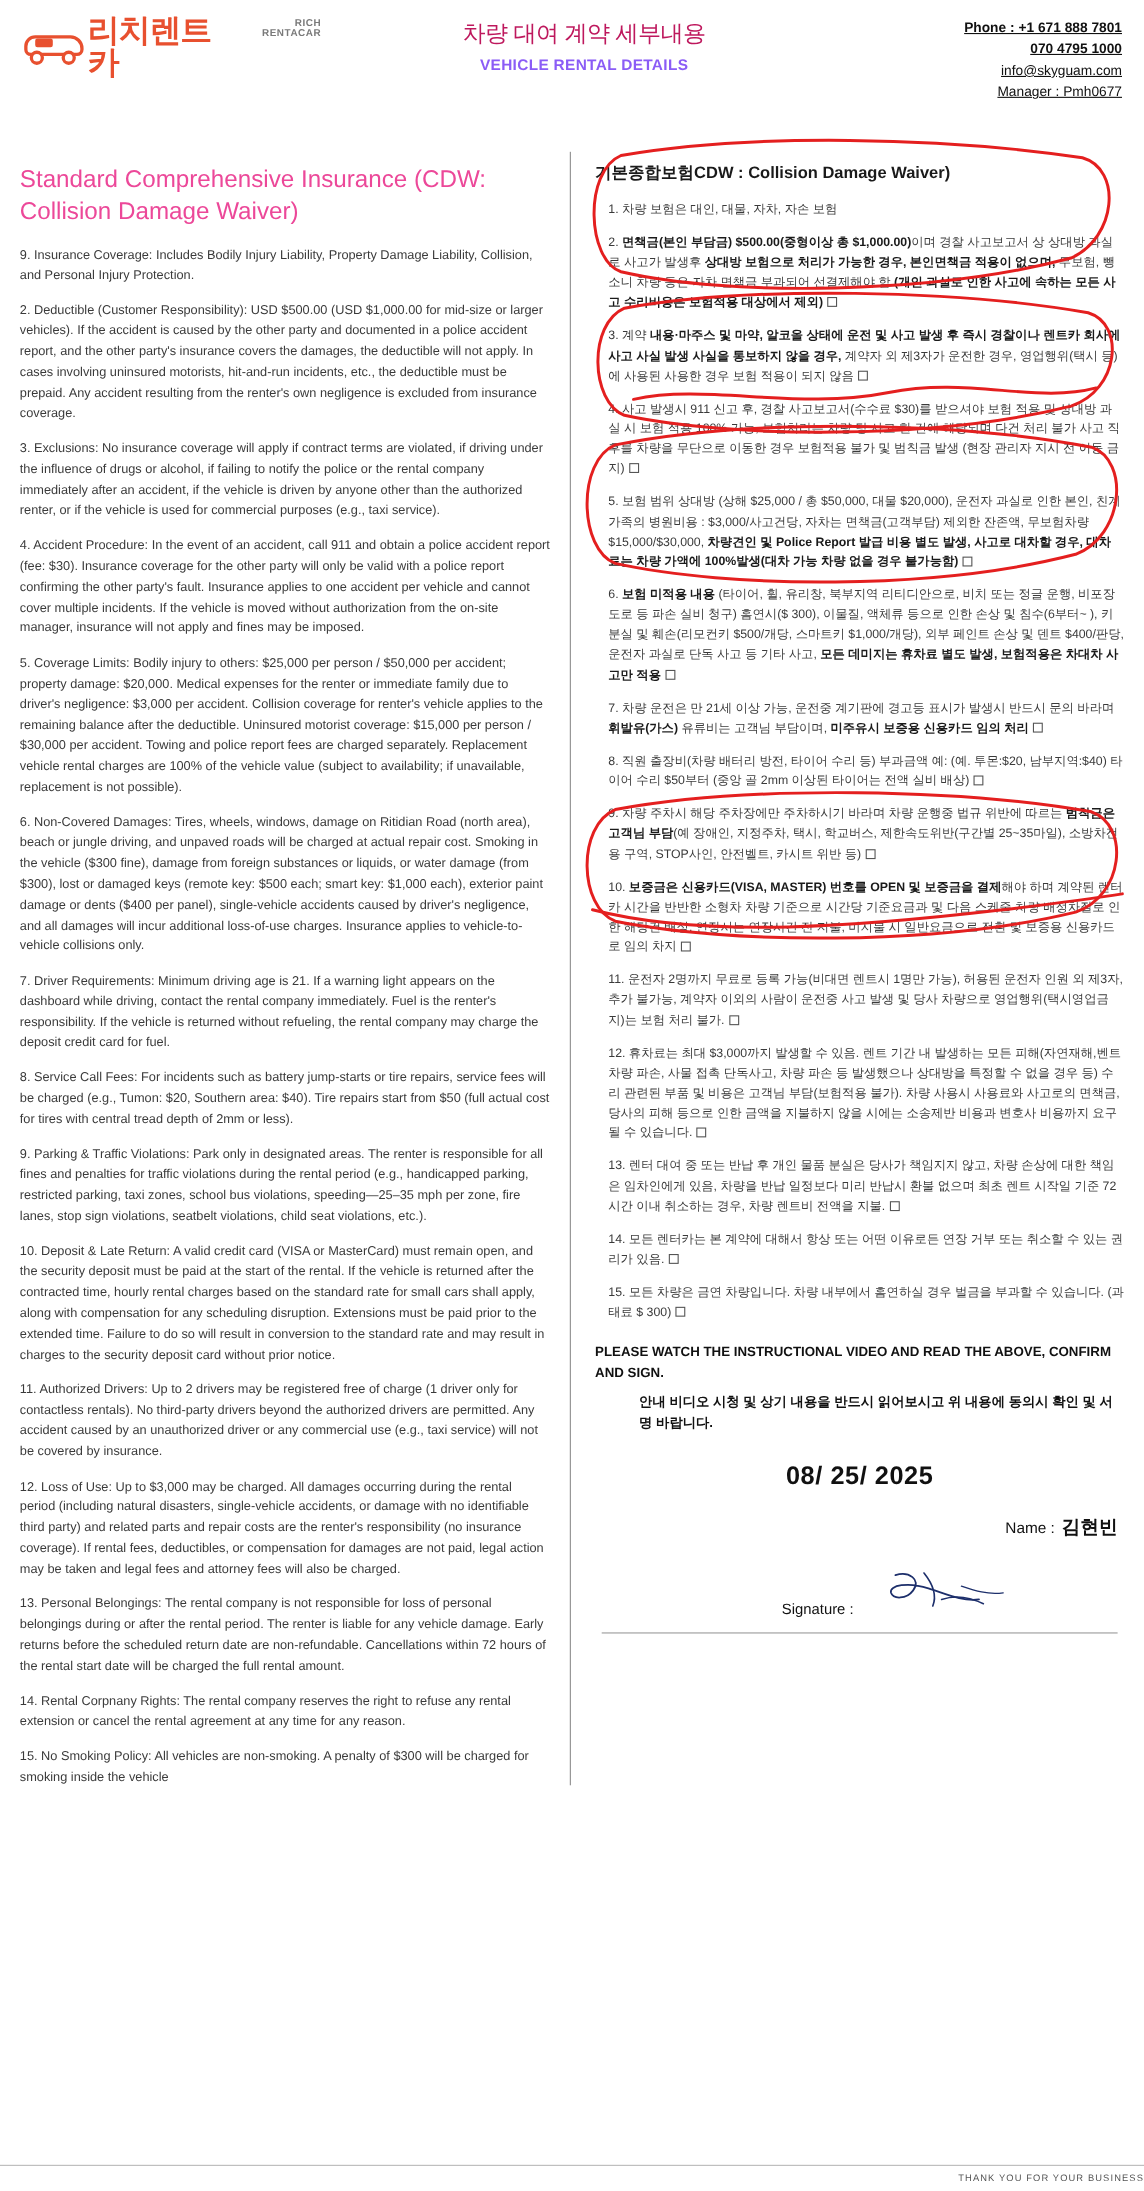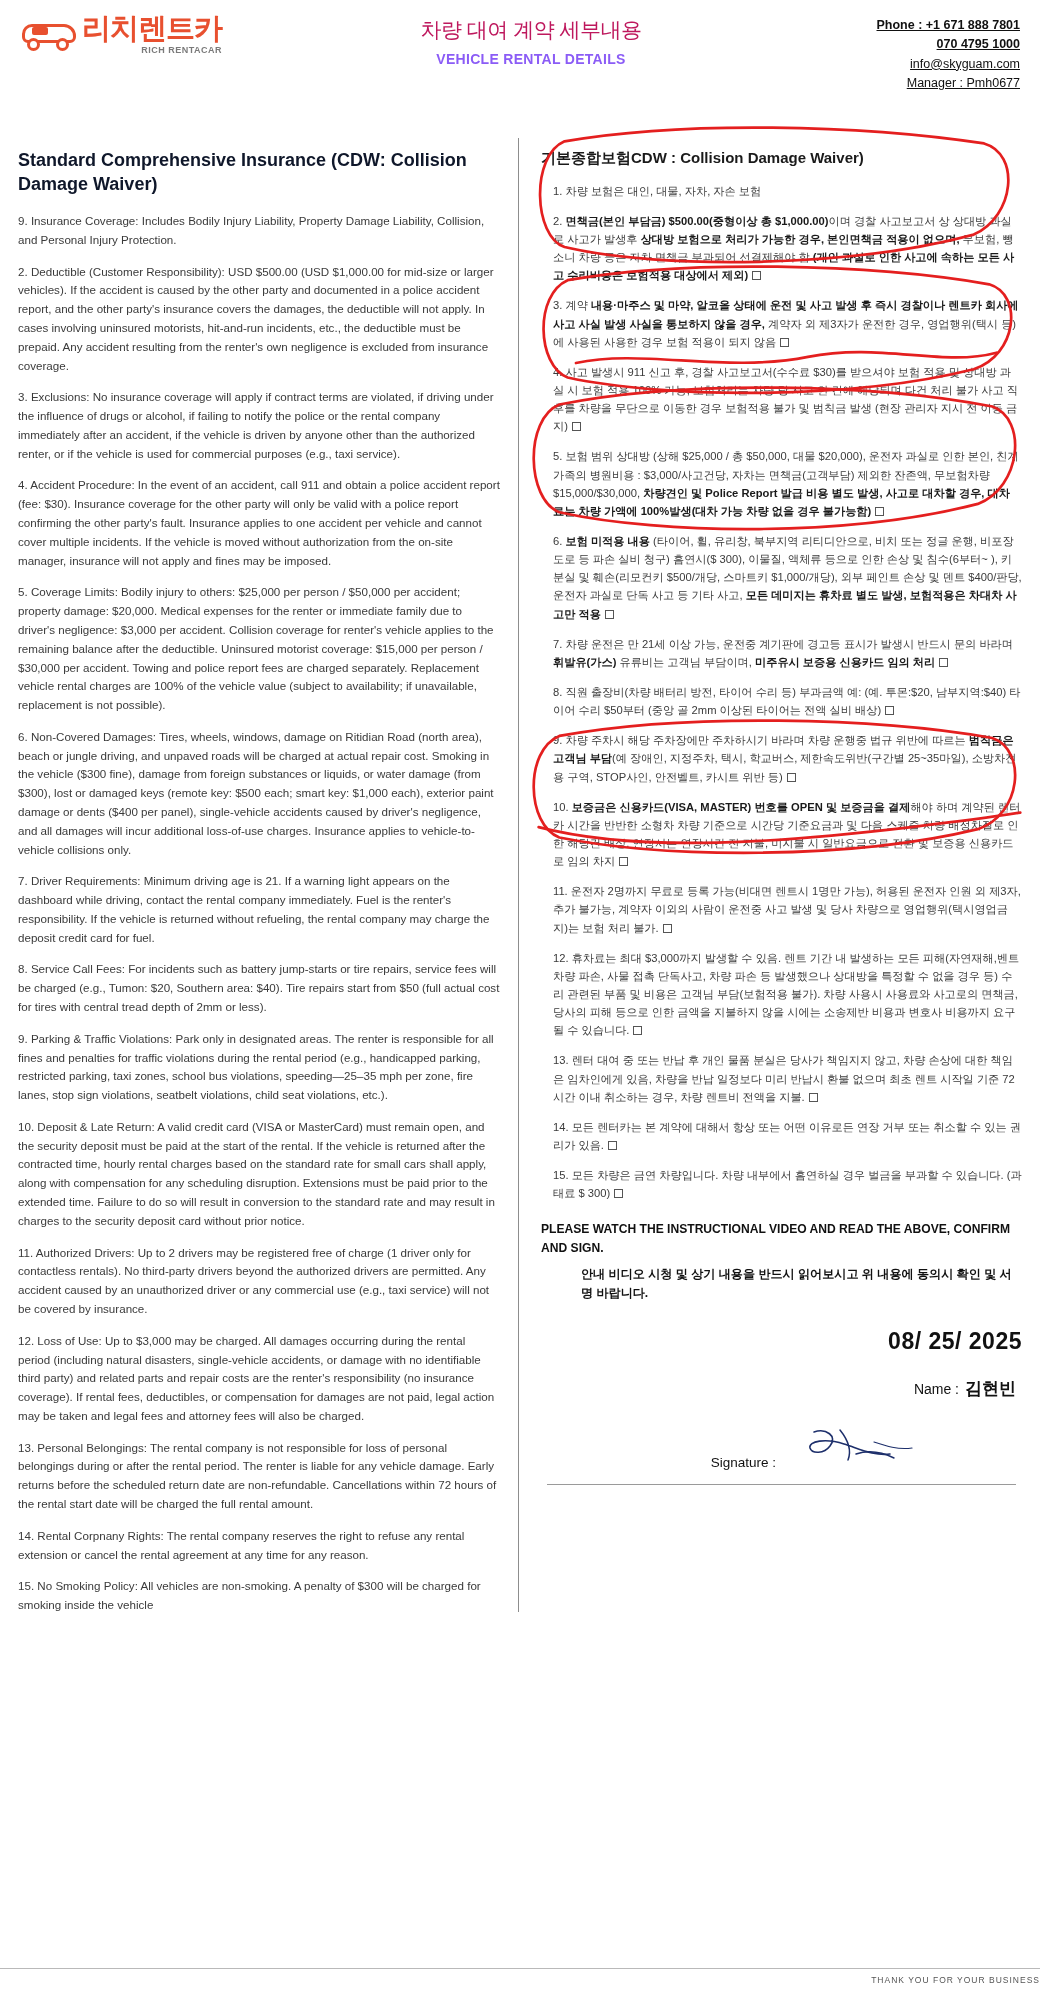--- a/index.html
+++ b/index.html
@@ -53,21 +53,21 @@
     bottom: 1px;
     width: 13px; height: 13px;
     border: 3px solid #e8502f;
     border-radius: 50%;
     background: #fff;
   }
   .logo-car .wheel.l { left: 5px; }
   .logo-car .wheel.r { left: 34px; }
   .logo-text {
     display: flex;
-    flex-direction: column;
+    flex-direction: row;
     line-height: 1;
   }
   .logo-kr {
     font-size: 29px;
     font-weight: bold;
     color: #e8502f;
     letter-spacing: -1px;
   }
   .logo-en {
     font-size: 9px;
@@ -126,23 +126,23 @@
     align-self: stretch;
     margin-top: -10px;
     margin-bottom: 16px;
   }
   .col-right {
     flex: 1 1 auto;
     padding-left: 22px;
   }
 
   .lead-en {
-    font-size: 18px;
-    font-weight: bold;
-    color: #0f172a;
+    font-size: 22px;
+    font-weight: normal;
+    color: #ec4899;
     line-height: 1.35;
     margin: 0 0 16px 0;
   }
   .lead-kr {
     font-size: 15px;
     font-weight: bold;
     color: #1a1a1a;
     line-height: 1.35;
     margin: 0 0 14px 0;
   }
@@ -183,21 +183,21 @@
   .notice {
     margin-top: 18px;
     font-size: 12.1px;
     font-weight: bold;
     line-height: 1.55;
     color: #111;
   }
   .notice .kr { margin-top: 7px; display: block; margin-left: 40px; }
 
   .date-line {
-    text-align: right;
+    text-align: center;
     font-size: 23px;
     font-weight: bold;
     color: #111;
     margin: 26px 0 12px 0;
     letter-spacing: 0.5px;
   }
 
   .sign-row {
     display: flex;
     align-items: flex-end;

